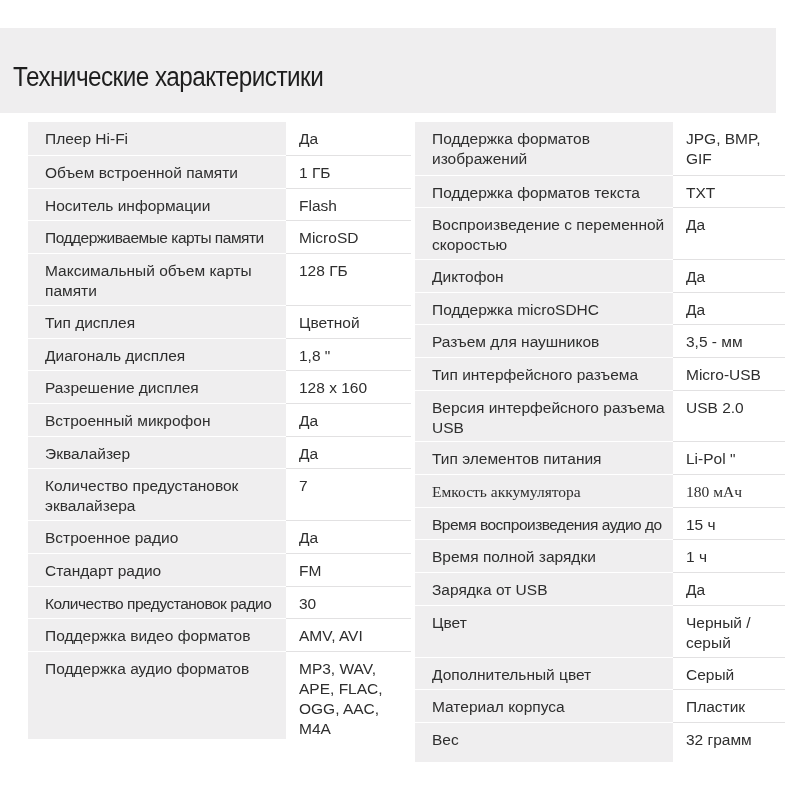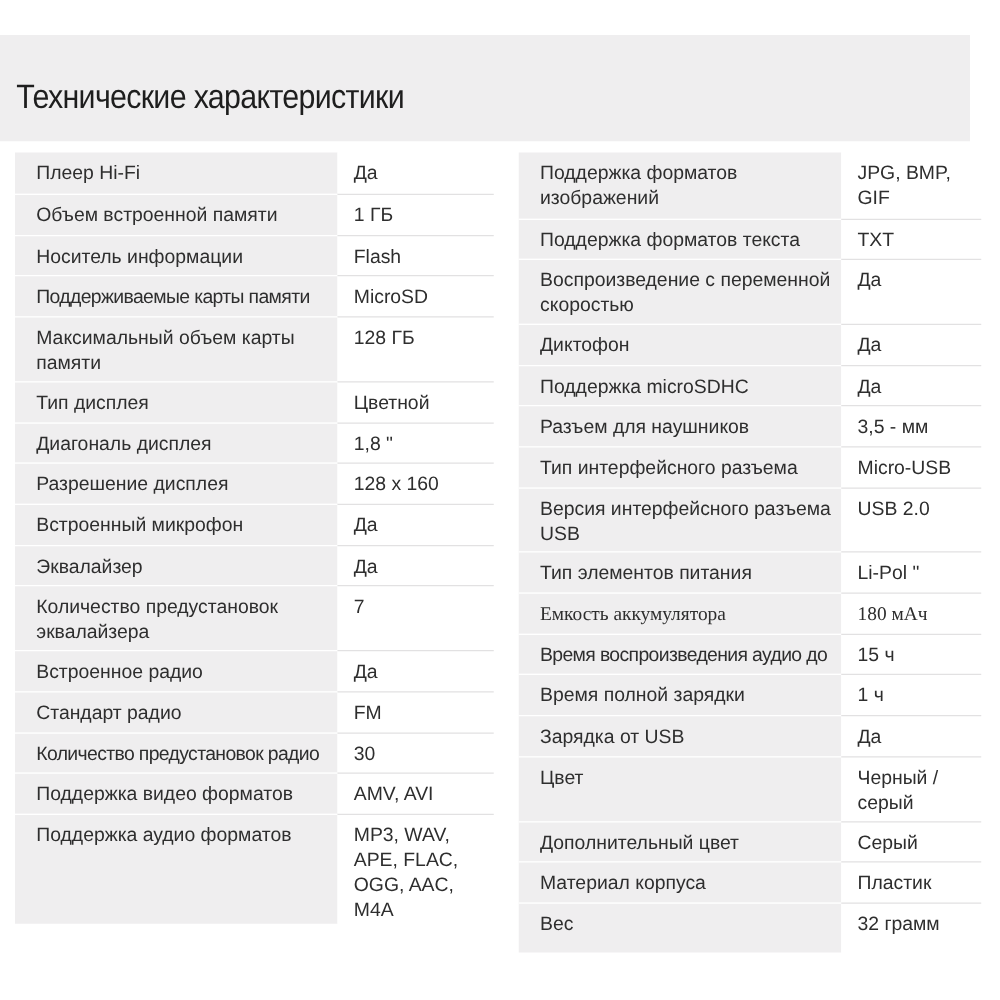--- a/index.html
+++ b/index.html
@@ -15,21 +15,21 @@
       font-weight: normal; font-size: 27px; letter-spacing: -0.6px;
       color: #1e1e1e; white-space: nowrap;
       font-family: "Liberation Sans", "DejaVu Sans", sans-serif;
       transform: scaleX(0.9); transform-origin: left center;
     }
 
     .spec-table {
       position: absolute; top: 122px;
       border-collapse: collapse; table-layout: fixed;
     }
-    .spec-table.left { left: 12px; width: 383px; }
+    .spec-table.left { left: 28px; width: 383px; }
     .spec-table.right { left: 415px; width: 370px; }
 
     .spec-table td {
       vertical-align: top;
       font-size: 15.5px; line-height: 20px;
       padding: 7px 0 0 0;
       color: #2e2e2e;
     }
     .spec-table td.label {
       background: #efeeef;

